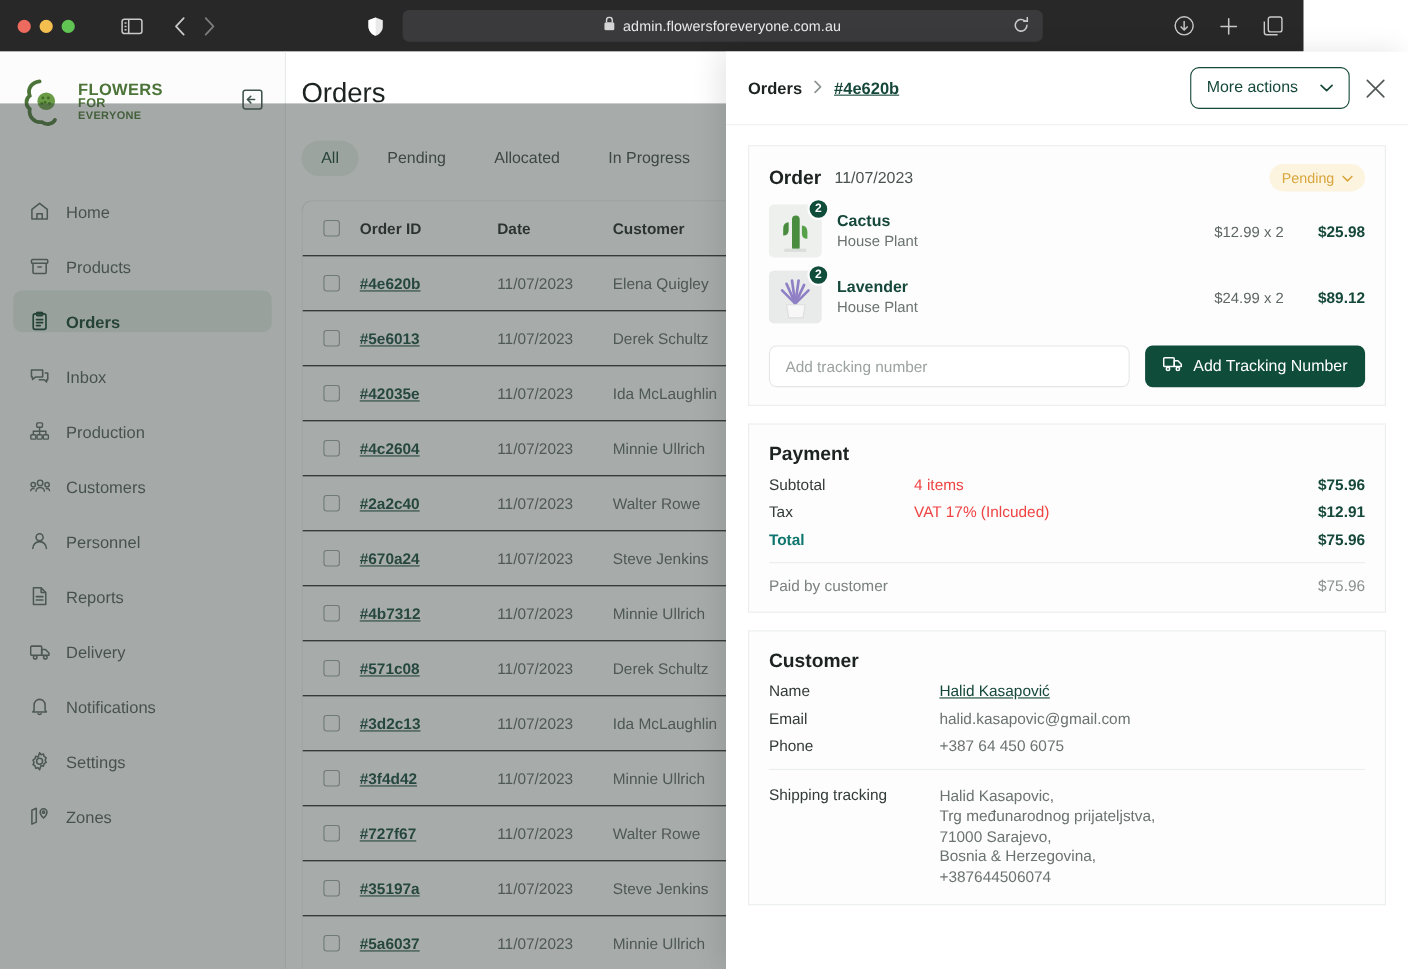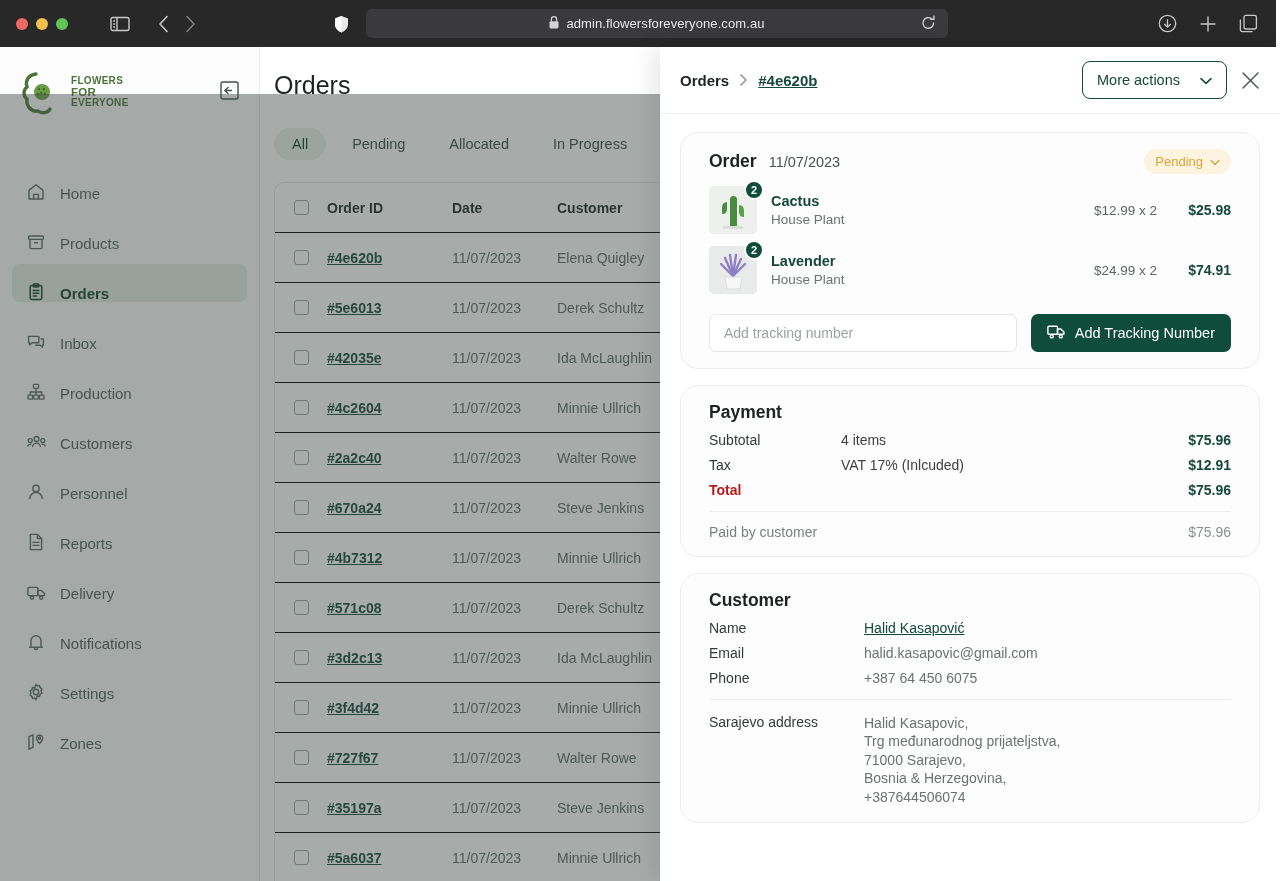--- a/index.html
+++ b/index.html
@@ -4,21 +4,21 @@
 <style>
   * { box-sizing: border-box; margin: 0; padding: 0; }
   html, body {
     width: 1280px; height: 881px; overflow: hidden;
     font-family: "Liberation Sans", sans-serif;
     background: #ffffff;
   }
 
   
   #browser-chrome {
-    position: absolute; top: 0; left: 0; width: 1276px; height: 47px;
+    position: absolute; top: 0; left: 0; width: 1185px; height: 47px;
     background: #282828;
     display: flex; align-items: center;
   }
   .traffic-lights { display: flex; gap: 8px; margin-left: 16px; }
   .tl { width: 12px; height: 12px; border-radius: 50%; }
   .tl.red { background: #ed6a5f; }
   .tl.amber { background: #f5bf4f; }
   .tl.green { background: #61c554; }
 
   .chrome-icon { color: #c9c9c9; display: flex; align-items: center; justify-content: center; }
@@ -42,21 +42,21 @@
 
   
   #sidebar {
     position: absolute; top: 0; left: 0; width: 260px; height: 834px;
     background: #fbfcfb; border-right: 1px solid #e8eae9;
   }
   #logo-row { display: flex; align-items: center; justify-content: space-between; padding: 22px 20px 0 22px; }
   #logo { display: flex; align-items: center; gap: 7px; }
   #logo-text { display: flex; flex-direction: column; line-height: 1.02; }
   #logo-text span { font-weight: 700; color: #4c7338; letter-spacing: .3px; }
-  .lg1 { font-size: 10px; }
+  .lg1 { font-size: 15px; }
   .lg2 { font-size: 11.5px; }
   .lg3 { font-size: 10px; }
 
   #nav { margin-top: 48px; padding: 0 12px; }
   .nav-item {
     display: flex; align-items: flex-end; gap: 14px;
     height: 38px; padding: 0 14px; border-radius: 8px;
     color: #525b57; font-size: 15px; margin-bottom: 12px;
     cursor: pointer;
   }
@@ -98,21 +98,21 @@
   #bc-orders { color: #1d2320; font-weight: 700; cursor: pointer; }
   #bc-current { color: #15483a; font-weight: 700; text-decoration: underline; cursor: pointer; }
   #more-actions {
     margin-left: auto; display: flex; align-items: center; gap: 20px;
     border: 1px solid #15483a; border-radius: 8px; height: 38px; padding: 0 14px;
     color: #15483a; font-size: 14.5px; cursor: pointer; background: #fff;
   }
   #close-panel { margin-left: 14px; cursor: pointer; color: #525956; display:flex; }
 
   #panel-body { flex: 1 1 auto; overflow: hidden; padding: 18px 20px 0 20px; background: #fff; }
-  .card { border: 1px solid #eceeed; border-radius: 18px; background: #fcfdfc; padding: 16px 28px; margin-bottom: 16px; }
+  .card { border: 1px solid #eceeed; border-radius: 0; background: #fcfdfc; padding: 16px 18px; margin-bottom: 16px; }
 
   .card-head { display: flex; align-items: center; gap: 12px; }
   .card-title { font-size: 17.5px; font-weight: 700; color: #1d2320; }
   #order-date { font-size: 14.5px; color: #4a524f; }
   #status-badge {
     margin-left: auto; background: #fdf4e0; color: #d9a53c;
     border-radius: 14px; padding: 5px 11px; font-size: 13px;
     display: flex; align-items: center; gap: 7px; cursor: pointer;
   }
 
@@ -140,23 +140,23 @@
   #tracking-input::placeholder { color: #9ba3a0; }
   #add-tracking-btn {
     background: #0f4c3a; color: #fff; border: none; border-radius: 7px;
     height: 38px; padding: 0 16px; font-size: 14.5px; display: flex;
     align-items: center; gap: 9px; cursor: pointer;
     font-family: "Liberation Sans", sans-serif;
   }
 
   .pay-row { display: flex; align-items: center; margin-top: 9px; font-size: 14px; }
   .pay-label { width: 132px; color: #333b38; }
-  .pay-note { flex: 1 1 auto; color: #404040; }
+  .pay-note { flex: 1 1 auto; color: #ef4444; }
   .pay-amt { font-weight: 700; color: #15483a; }
-  .pay-row.total .pay-label { color: #b91c1c; font-weight: 700; }
+  .pay-row.total .pay-label { color: #0f766e; font-weight: 700; }
   .pay-divider { height: 1px; background: #eceeed; margin: 13px 0 0 0; }
   .pay-row.paid { color: #8a918e; margin-top: 12px; }
   .pay-row.paid .pay-label { color: #7b827f; width: 132px; }
   .pay-row.paid .pay-amt { font-weight: 400; color: #8a918e; }
 
   .cust-row { display: flex; margin-top: 9px; font-size: 14px; }
   .cust-label { width: 155px; color: #333b38; flex: 0 0 155px; }
   .cust-val { color: #6b7370; }
   #cust-name-link { color: #15483a; text-decoration: underline; cursor: pointer; }
   .addr-line { line-height: 1.32; }
@@ -624,21 +624,21 @@
               <path d="M16 31 h17 l-2 12 h-13 Z" fill="#f7f7f7" stroke="#dddddd" stroke-width="1"></path>
             </svg>
           </div>
           <span class="qty-badge">2</span>
         </div>
         <div class="li-text">
           <div class="li-name">Lavender</div>
           <div class="li-sub">House Plant</div>
         </div>
         <div class="li-unit">$24.99 x 2</div>
-        <div class="li-total">$74.91</div>
+        <div class="li-total">$89.12</div>
       </div>
 
       <div id="tracking-row">
         <input id="tracking-input" type="text" placeholder="Add tracking number" style="">
         <button id="add-tracking-btn">
           <span>
             <svg width="19" height="16" viewBox="0 0 19 16" fill="none" stroke="#ffffff" stroke-width="1.4" stroke-linejoin="round">
                 <rect x="0.9" y="2.2" width="9.6" height="8" rx="1"></rect>
                 <path d="M10.5 5 h3.3 l3.1 3.1 v2.1 h-6.4 Z"></path>
                 <circle cx="4.8" cy="12.4" r="1.5"></circle>
@@ -690,21 +690,21 @@
         <span class="cust-val">halid.kasapovic@gmail.com</span>
       </div>
       <div class="cust-row">
         <span class="cust-label">Phone</span>
         <span class="cust-val">+387 64 450 6075</span>
       </div>
 
       <div class="pay-divider"></div>
 
       <div class="cust-row" style="margin-top:14px;">
-        <span class="cust-label">Sarajevo address</span>
+        <span class="cust-label">Shipping tracking</span>
         <span class="cust-val">
           <div class="addr-line">Halid Kasapovic,</div>
           <div class="addr-line">Trg međunarodnog prijateljstva,</div>
           <div class="addr-line">71000 Sarajevo,</div>
           <div class="addr-line">Bosnia &amp; Herzegovina,</div>
           <div class="addr-line">+387644506074</div>
         </span>
       </div>
     </div>
   </div>

